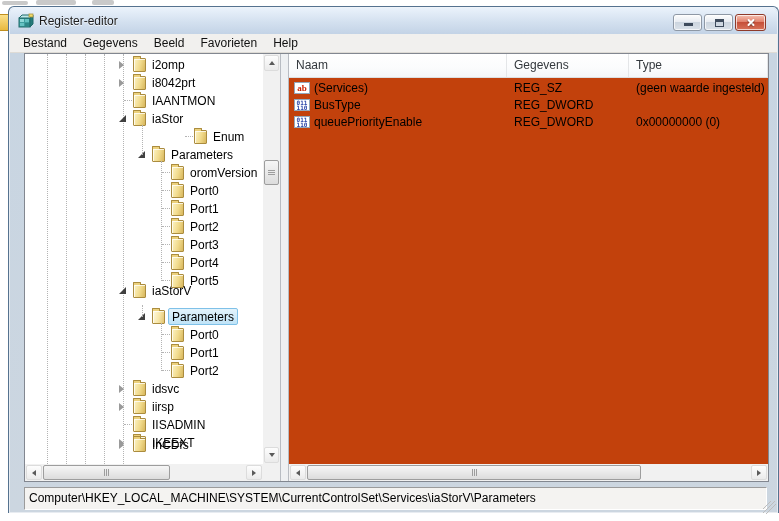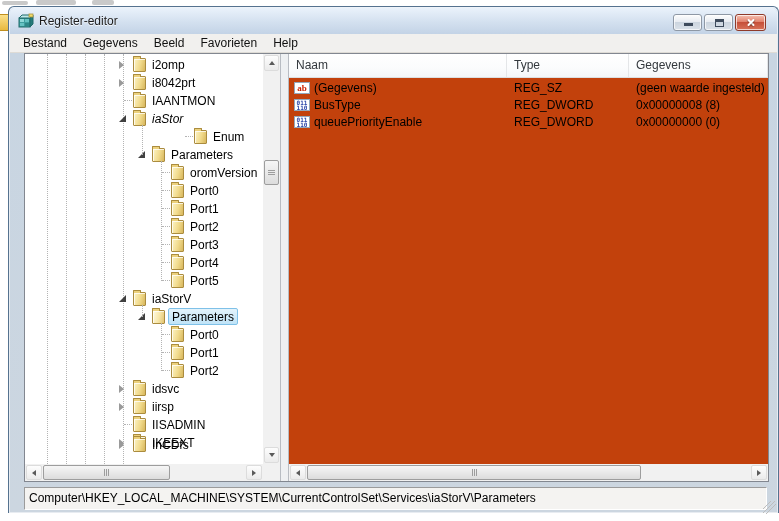--- a/index.html
+++ b/index.html
@@ -158,21 +158,21 @@
             <span class="tlabel" style="left: 124px;">i8042prt</span>
           </div>
           <div class="trow" style="top: 38px; text-align: center;">
             <span class="stub" style="left: 99px;"></span>
             <span class="folder" style="left: 108px;"></span>
             <span class="tlabel" style="left: 124px;">IAANTMON</span>
           </div>
           <div class="trow" style="top: 56px;">
             <span class="exp expanded" style="left: 94px;"></span>
             <span class="folder" style="left: 108px;"></span>
-            <span class="tlabel" style="left: 124px; font-style: italic;">iaStor</span>
+            <span class="tlabel" style="left: 124px;">iaStor</span>
           </div>
           <div class="trow" style="top: 74px; margin-left: 42px;">
             <span class="stub" style="left: 118px;"></span>
             <span class="folder" style="left: 127px;"></span>
             <span class="tlabel" style="left: 143px;">Enum</span>
           </div>
           <div class="trow" style="top: 92px;">
             <span class="exp expanded" style="left: 113px;"></span>
             <span class="folder" style="left: 127px;"></span>
             <span class="tlabel" style="left: 143px;">Parameters</span>
@@ -205,21 +205,21 @@
           <div class="trow" style="top: 200px;">
             <span class="stub" style="left: 137px;"></span>
             <span class="folder" style="left: 146px;"></span>
             <span class="tlabel" style="left: 162px;">Port4</span>
           </div>
           <div class="trow" style="top: 218px;">
             <span class="stub" style="left: 137px;"></span>
             <span class="folder" style="left: 146px;"></span>
             <span class="tlabel" style="left: 162px;">Port5</span>
           </div>
-          <div class="trow" style="top: 236px;">
+          <div class="trow" style="top: 228px;">
             <span class="exp expanded" style="left: 94px;"></span>
             <span class="folder" style="left: 108px;"></span>
             <span class="tlabel" style="left: 124px;">iaStorV</span>
           </div>
           <div class="trow" style="top: 254px;">
             <span class="exp expanded" style="left: 113px;"></span>
             <span class="folder open" style="left: 127px;"></span>
             <span class="tlabel sel" style="left: 143px;">Parameters</span>
           </div>
           <div class="trow" style="top: 272px;">
@@ -294,42 +294,41 @@
           </div>
       </div>
       <div class="sb-corner"></div>
     </div>
 
     <div class="splitter"></div>
 
     <div class="pane list-pane">
       <div class="list-header" id="list-header">
           <div class="hcell">Naam</div>
+          <div class="hcell">Gegevens</div>
           <div class="hcell">Type</div>
-          <div class="hcell">Gegevens</div>
         </div>
       <div class="list-rows" id="list-rows">
           <div class="lrow">
             <div class="cell name">
               <span class="vicon ab">ab</span>
-              <span>(Gegevens)</span>
+              <span>(Services)</span>
             </div>
             <div class="cell">REG_SZ</div>
             <div class="cell">(geen waarde ingesteld)</div>
           </div>
           <div class="lrow">
             <div class="cell name">
               <span class="vicon dw">
                 <i>011</i>
                 <i>110</i>
               </span>
               <span>BusType</span>
             </div>
             <div class="cell">REG_DWORD</div>
-            <div class="cell">0x00000008 (8)</div>
           </div>
           <div class="lrow">
             <div class="cell name">
               <span class="vicon dw">
                 <i>011</i>
                 <i>110</i>
               </span>
               <span>queuePriorityEnable</span>
             </div>
             <div class="cell">REG_DWORD</div>

